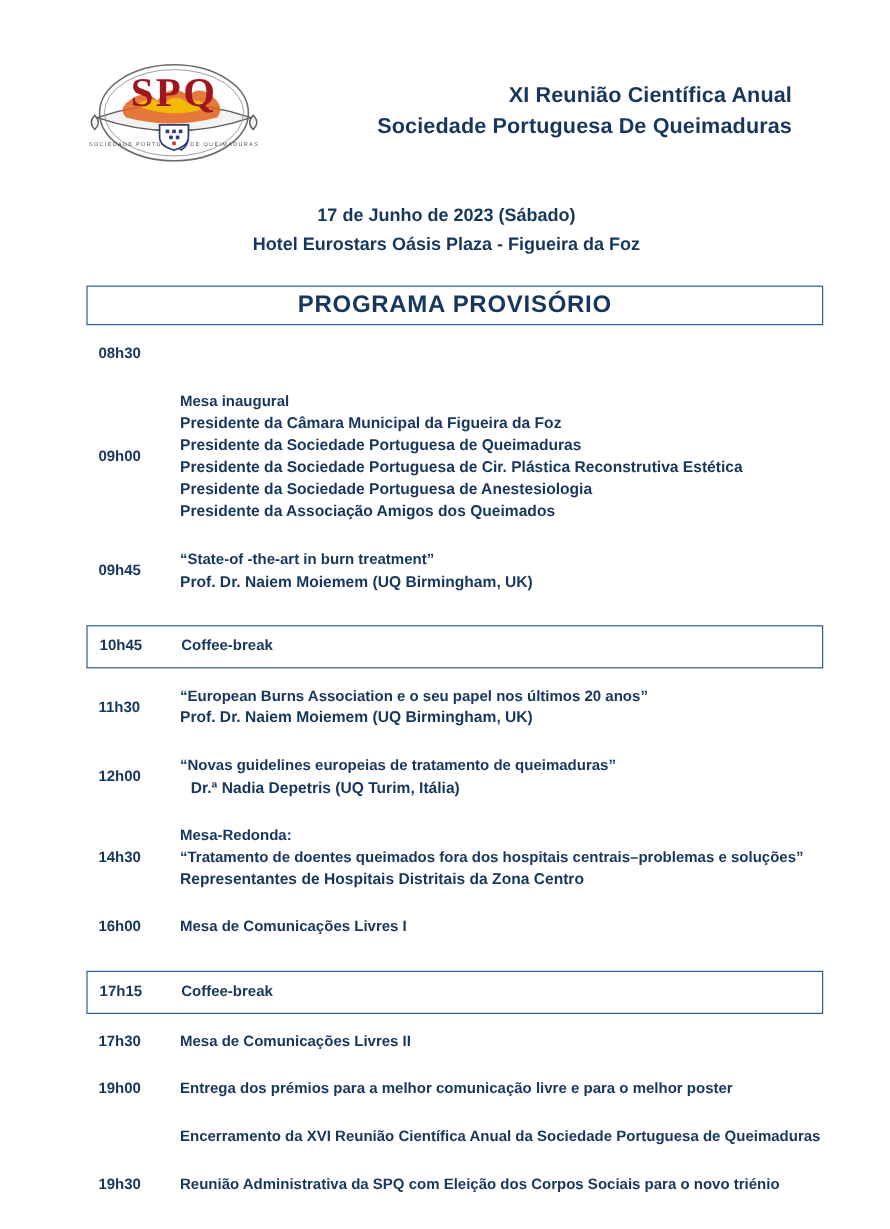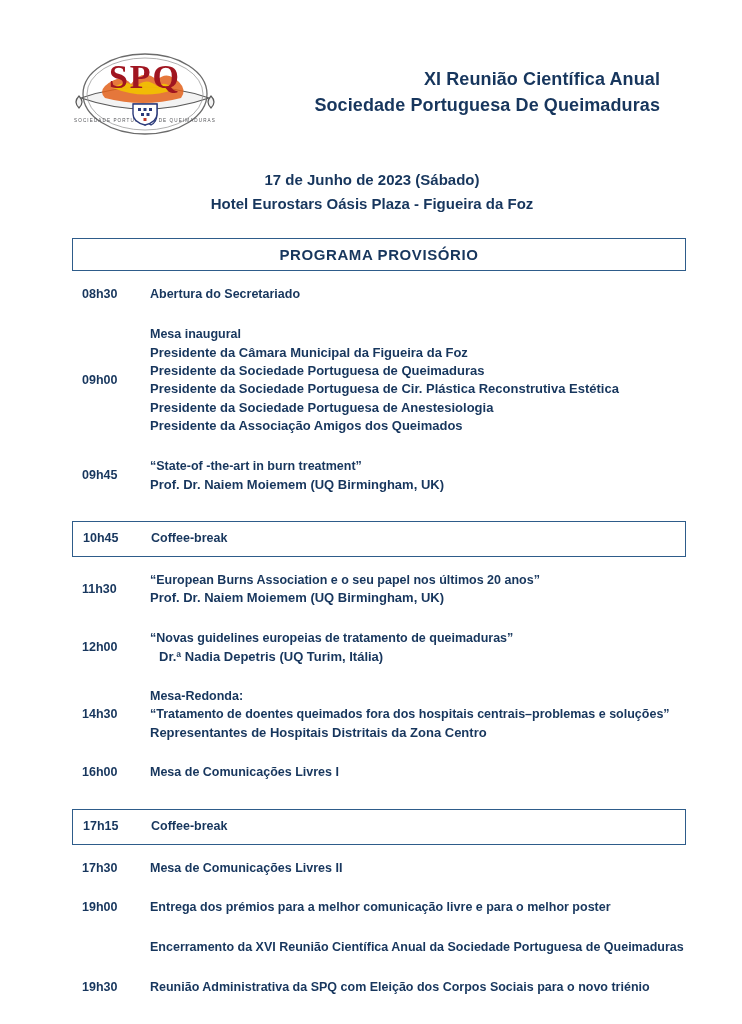--- a/index.html
+++ b/index.html
@@ -70,21 +70,21 @@
   .program-box {
     margin: 22px 56px 0 72px;
     border: 1px solid #2e5c8a;
     height: 31px;
     display: flex;
     align-items: center;
     justify-content: center;
   }
   .program-box .title {
     color: #17365d;
-    font-size: 15px;
+    font-size: 20px;
     font-weight: bold;
     letter-spacing: 0.6px;
   }
 
   
   .schedule {
     margin: 0 56px 0 72px;
     padding-top: 10px;
   }
   .row {
@@ -179,23 +179,20 @@
     <div class="venue">Hotel Eurostars Oásis Plaza - Figueira da Foz</div>
   </div>
 
   <div class="program-box">
     <div class="title">PROGRAMA  PROVISÓRIO</div>
   </div>
 
   <div class="schedule" id="schedule">
       <div class="row">
         <div class="time">08h30</div>
-        <div class="content">
-          <div class="main">Abertura do Secretariado</div>
-        </div>
       </div>
       <div class="gap-md"></div>
       <div class="row">
         <div class="time">09h00</div>
         <div class="content">
           <div class="main">Mesa inaugural</div>
           <div class="sub">Presidente da Câmara Municipal da Figueira da Foz</div>
           <div class="sub">Presidente da Sociedade Portuguesa de Queimaduras</div>
           <div class="sub">Presidente da Sociedade Portuguesa de Cir. Plástica Reconstrutiva Estética</div>
           <div class="sub">Presidente da Sociedade Portuguesa de Anestesiologia</div>

